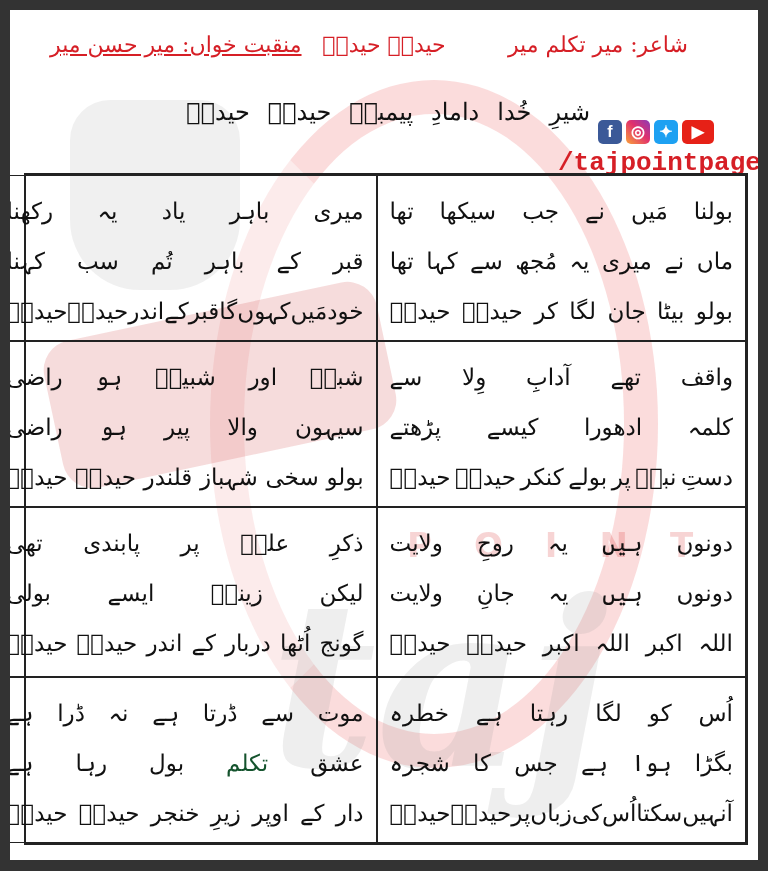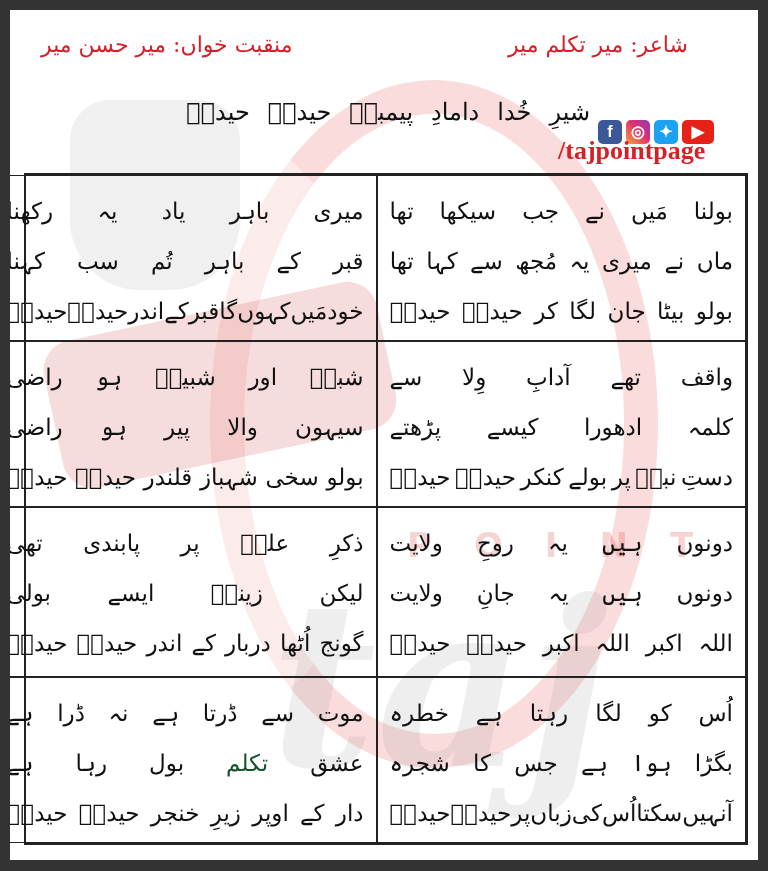--- a/index.html
+++ b/index.html
@@ -34,39 +34,39 @@
     left: 260px; top: 560px; width: 320px; height: 280px;
     font-family: "DejaVu Serif", serif; font-style: italic; font-size: 230px; line-height: 230px;
     color: rgba(150,150,150,0.16); font-weight: bold;
   }
 
   
   .hdr { position: absolute; top: 22px; height: 40px; color: #d61f26; font-size: 22px; direction: rtl;
          font-family: "DejaVu Serif", serif; white-space: nowrap; }
   .hdr-poet { right: 70px; text-align: center; }
   .hdr-title { left: 0; right: 0; text-align: center; }
-  .hdr-reciter { left: 31px; }
+  .hdr-reciter { left: 40px; text-decoration: underline; }
 
   
   .chorus { position: absolute; left: 200px; width: 380px; direction: rtl; text-align: right;
             font-family: "DejaVu Serif", serif; font-size: 24px; color: #111; white-space: nowrap; }
   .chorus-1 { top: 88px; text-align: right; }
   .chorus-2 { top: 138px; }
   .chorus span { margin-left: 18px; }
 
   
   .social { position: absolute; left: 588px; top: 110px; display: flex; gap: 4px; }
   .soc { width: 24px; height: 24px; border-radius: 5px; color: #fff; font-weight: bold;
          font-size: 16px; line-height: 24px; text-align: center; font-family: "Liberation Sans", sans-serif; }
   .soc-fb { background: #3b5998; }
   .soc-ig { background: linear-gradient(45deg,#f9a23a,#e1306c 55%,#8a3ab9); }
   .soc-tw { background: #1da1f2; }
   .soc-yt { background: #e62117; width: 32px; }
-  .handle { position: absolute; left: 548px; top: 126px; color: #d61f26; font-weight: bold;
-            font-size: 26px; font-family: Liberation Serif, serif; }
+  .handle { position: absolute; left: 548px; top: 138px; color: #d61f26; font-weight: bold;
+            font-size: 26px; font-family: Liberation Mono, monospace; }
 
   
   .grid { position: absolute; left: 14px; top: 163px; width: 724px; height: 672px;
           border: 2px solid #222; display: grid; grid-template-columns: 1fr 1fr;
           grid-template-rows: 166px 166px 170px 166px; box-sizing: border-box; }
   .cell { border: 1px solid #222; direction: rtl; padding: 10px 12px 0 12px;
           font-family: "DejaVu Serif", serif; font-size: 23px; color: #111; box-sizing: border-box;
           position: relative; }
   .line { display: flex; justify-content: space-between; height: 50px; align-items: center; white-space: nowrap; }
   .hl { color: #14532d; text-align: center; }
@@ -76,20 +76,21 @@
 
 <div class="card">
 
   <div class="wm wm-fist"></div>
   <div class="wm wm-arc"></div>
   <div class="wm wm-banner"></div>
   <div class="wm wm-point">POINT</div>
   <div class="wm wm-taj">taj</div>
 
   <div class="hdr hdr-poet">شاعر: میر تکلم میر</div>
+  <div class="hdr hdr-title">حیدرؑ حیدرؑ</div>
   <div class="hdr hdr-reciter">منقبت خواں: میر حسن میر</div>
 
   <div class="chorus chorus-1">
     <span>شیرِ</span><span>خُدا</span><span>دامادِ</span><span>پیمبرؐ</span><span>حیدرؑ</span><span>حیدرؑ</span>
   </div>
 
   <div class="social">
     <div class="soc soc-fb">f</div>
     <div class="soc soc-ig">◎</div>
     <div class="soc soc-tw">✦</div>

